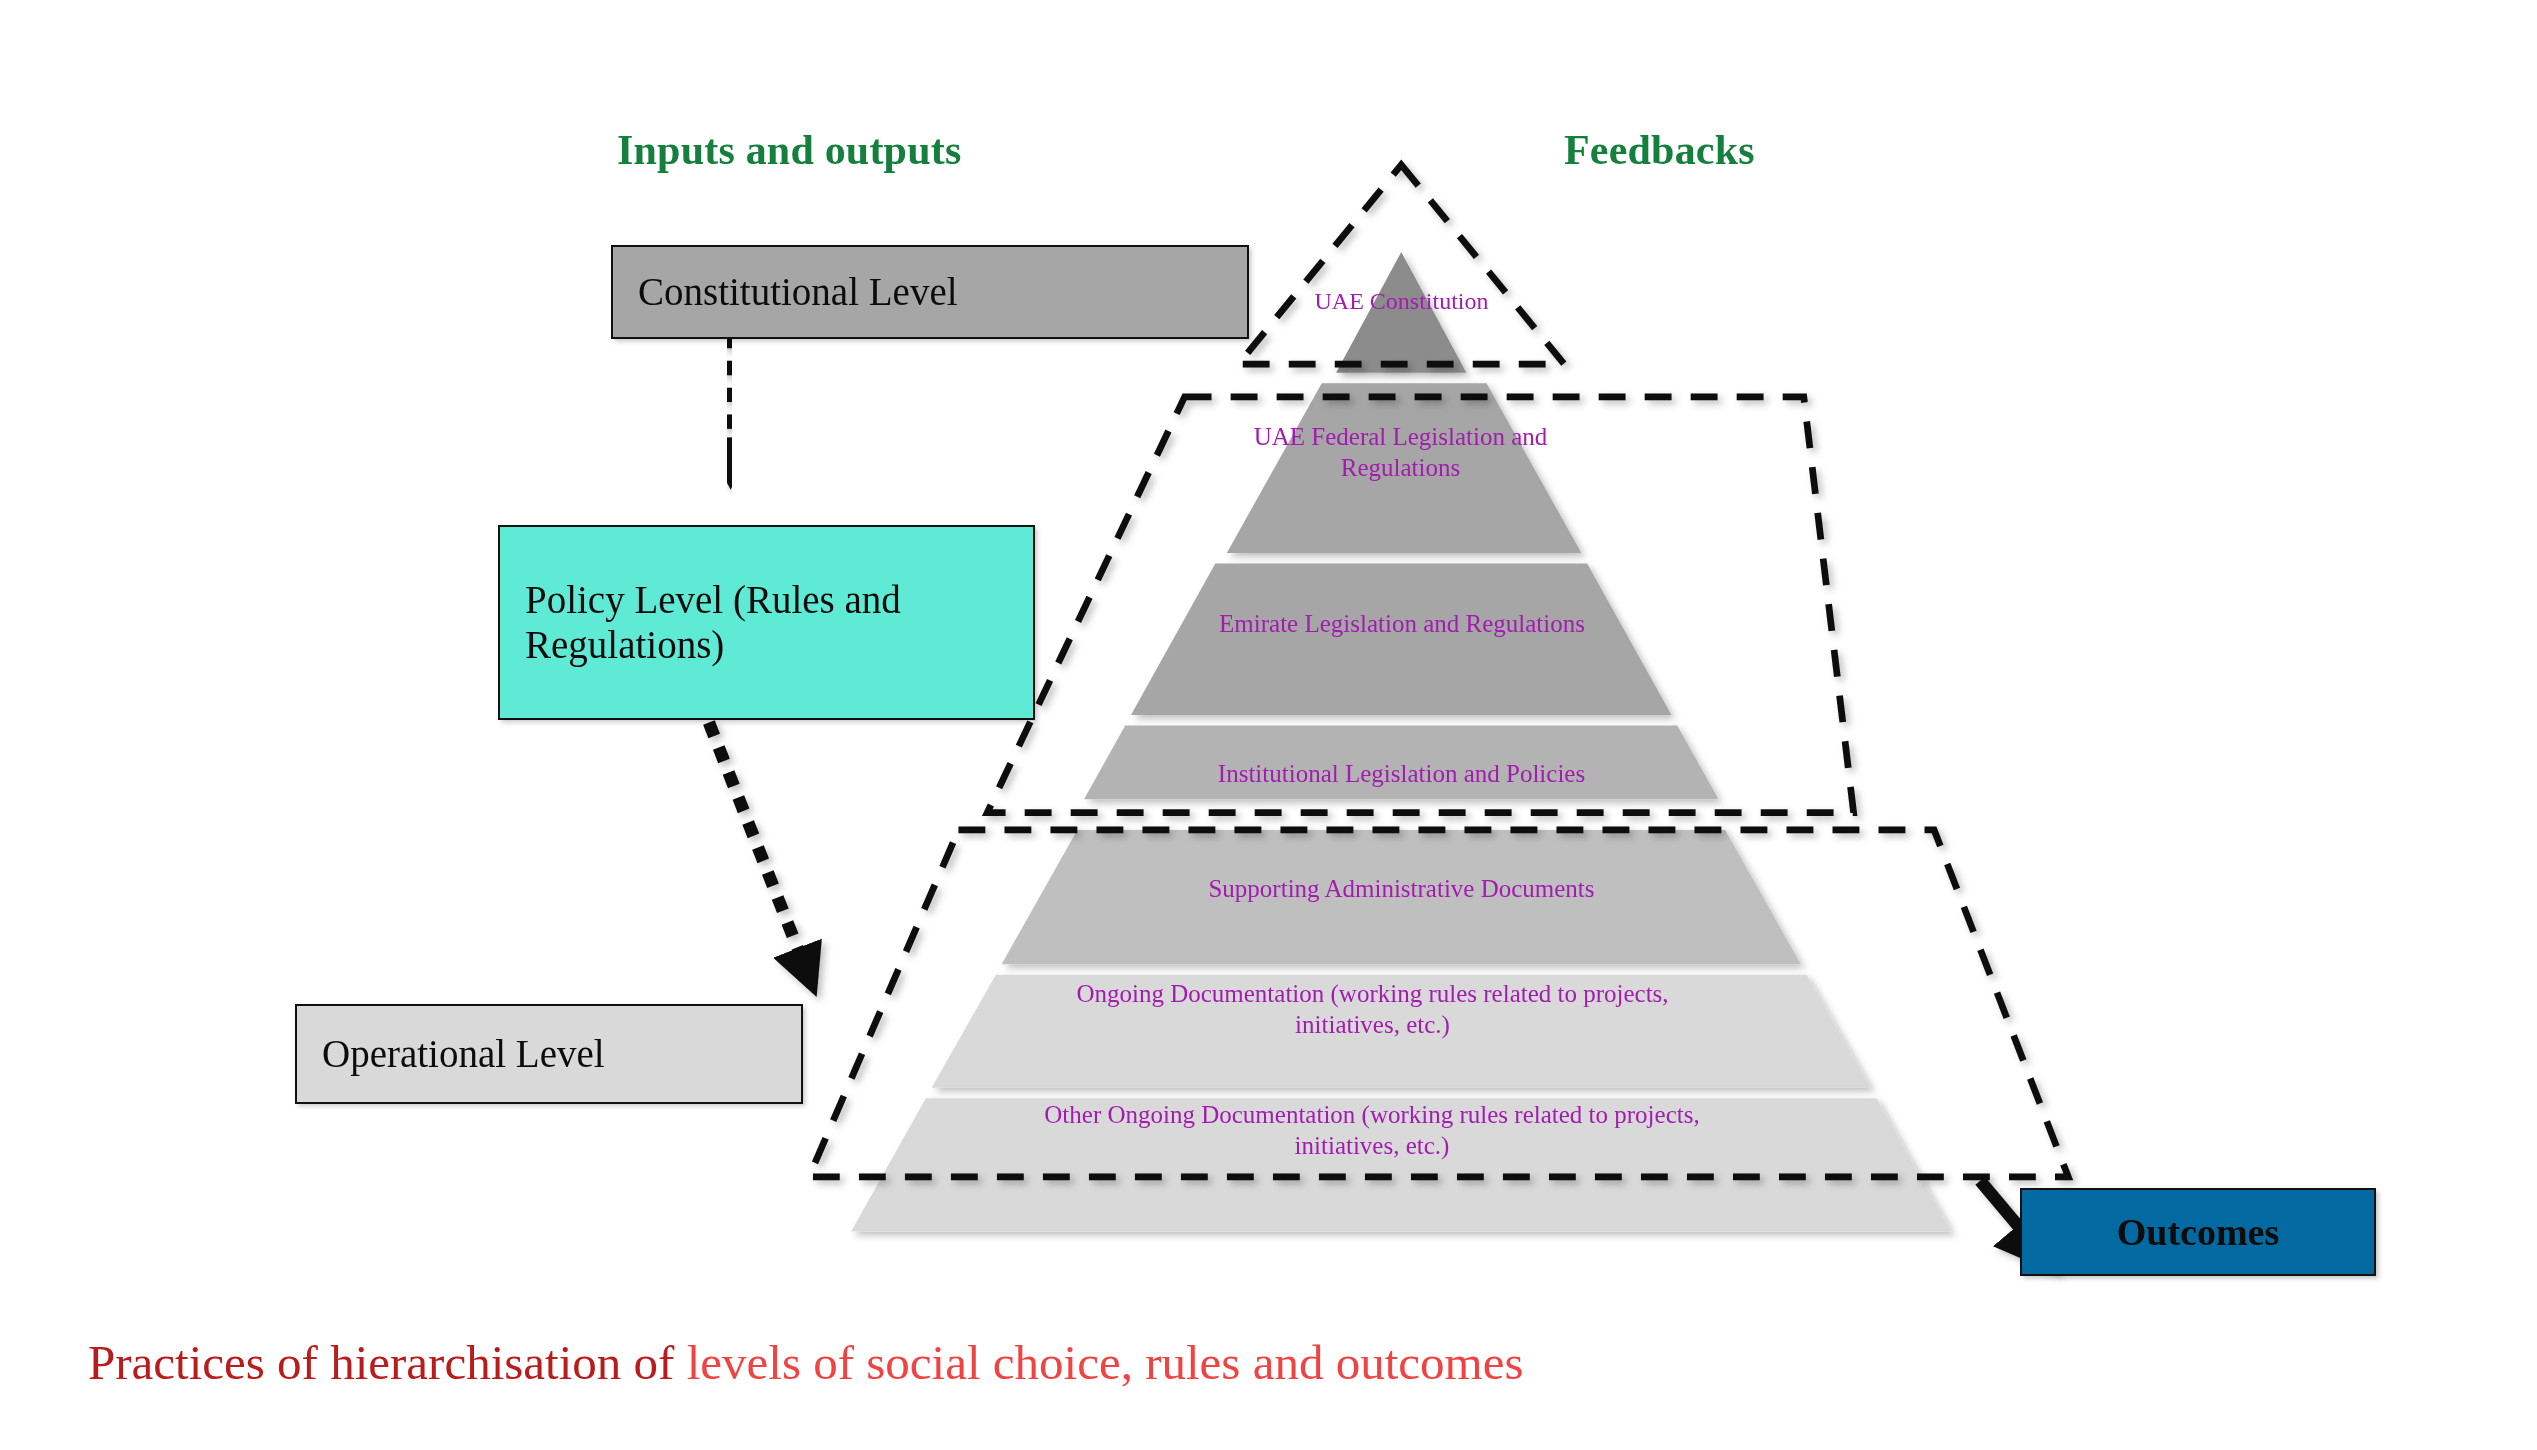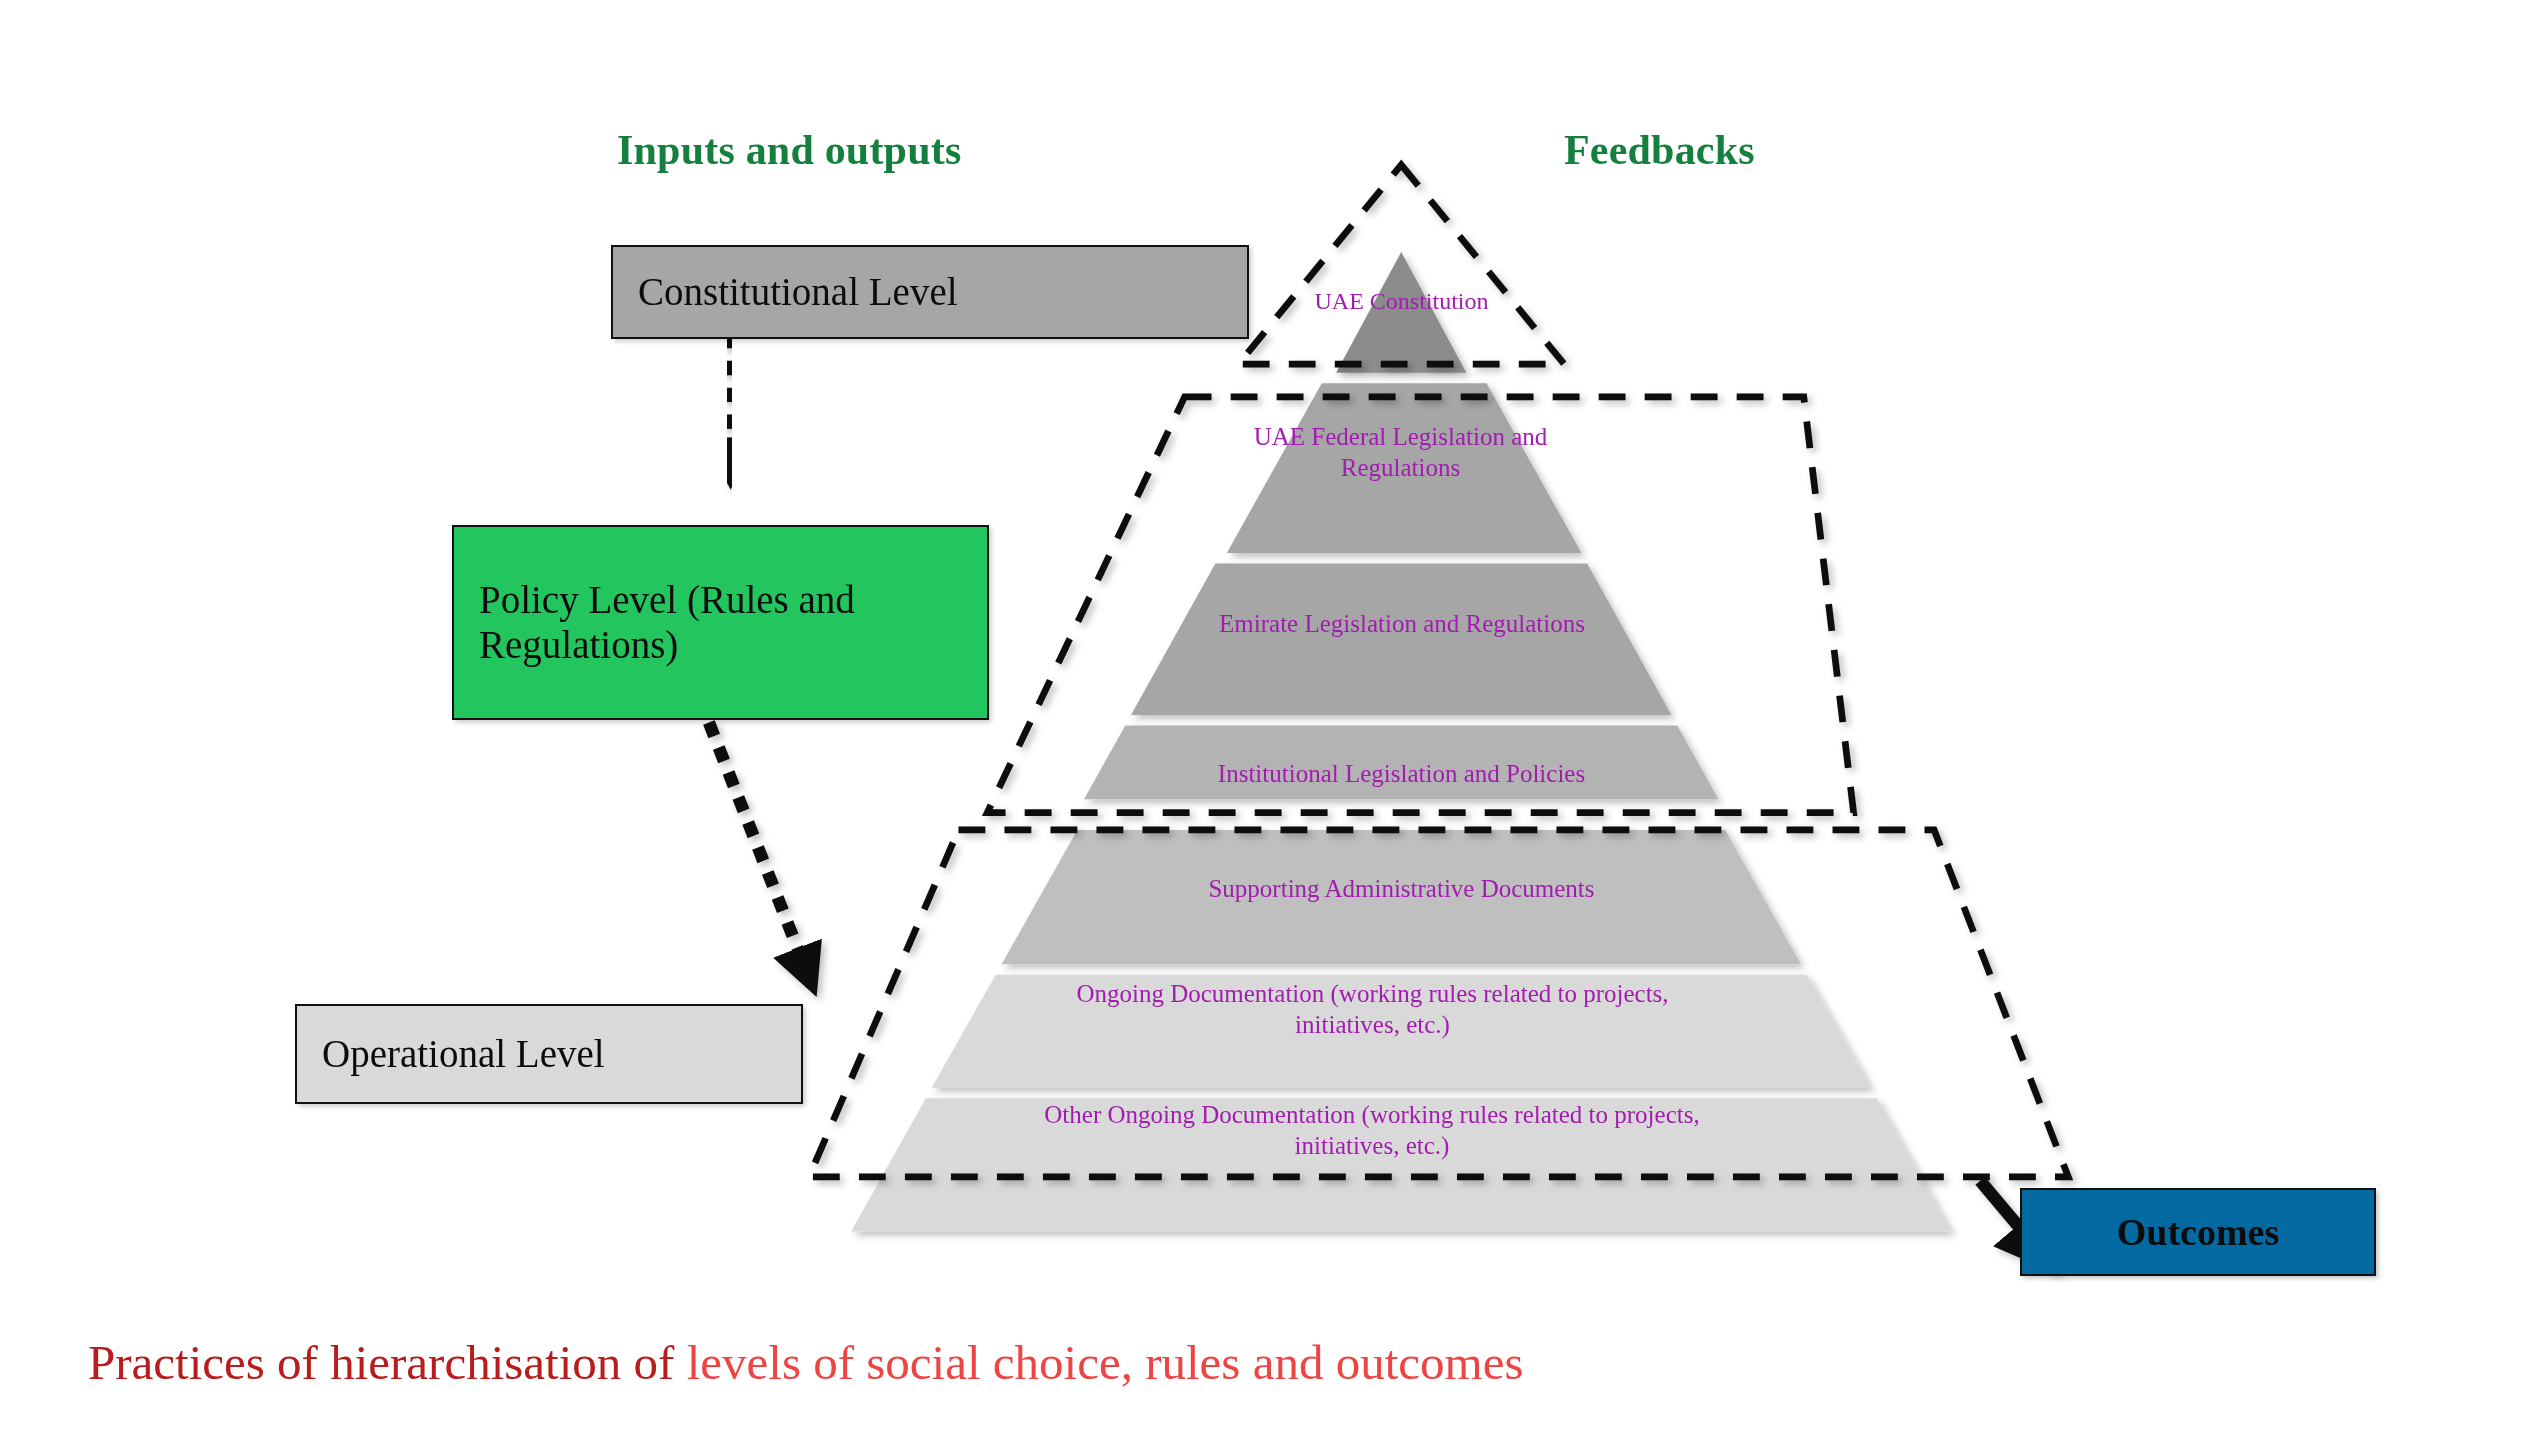--- a/index.html
+++ b/index.html
@@ -84,21 +84,21 @@
   </svg>
 
   <div class="hdr" style="left:617px;top:126px;">Inputs and outputs</div>
 
   <div class="hdr" style="left:1564px;top:126px;">Feedbacks</div>
 
   <div class="lvbox" style="left:611px;top:245px;width:638px;height:94px;background:#a6a6a6;justify-content:flex-start;">
     <span>Constitutional Level</span>
   </div>
 
-  <div class="lvbox" style="left:452px;top:525px;width:537px;height:195px;background:#22c55e;">
+  <div class="lvbox" style="left:498px;top:525px;width:537px;height:195px;background:#5eead4;">
     <span>Policy Level (Rules and Regulations)</span>
   </div>
 
   <div class="lvbox" style="left:295px;top:1004px;width:508px;height:100px;background:#d9d9d9;">
     <span>Operational Level</span>
   </div>
 
   <div class="bandlabel" style="left:1296px;top:287px;width:211px;font-size:24px;">
     <span>UAE Constitution</span>
   </div>

